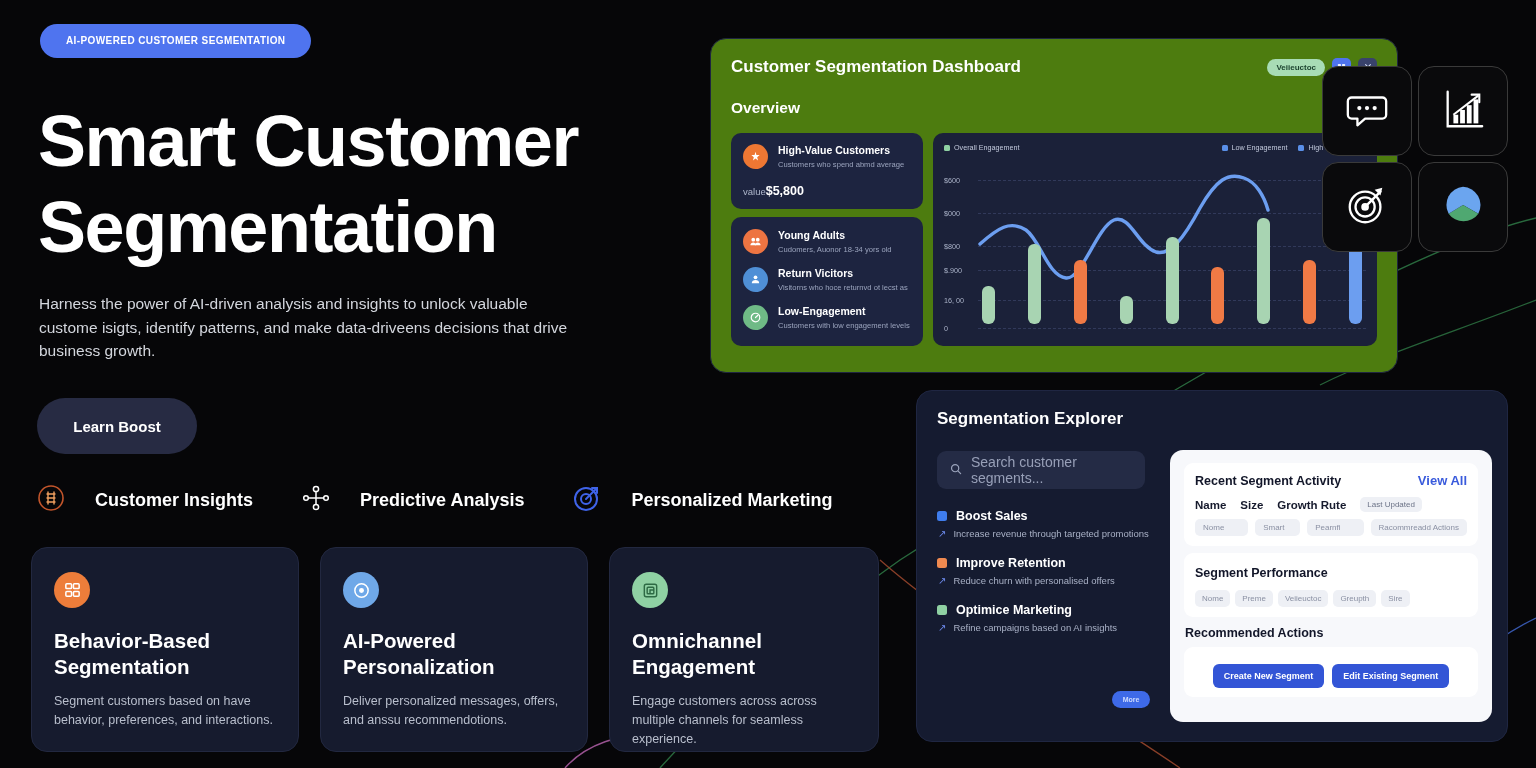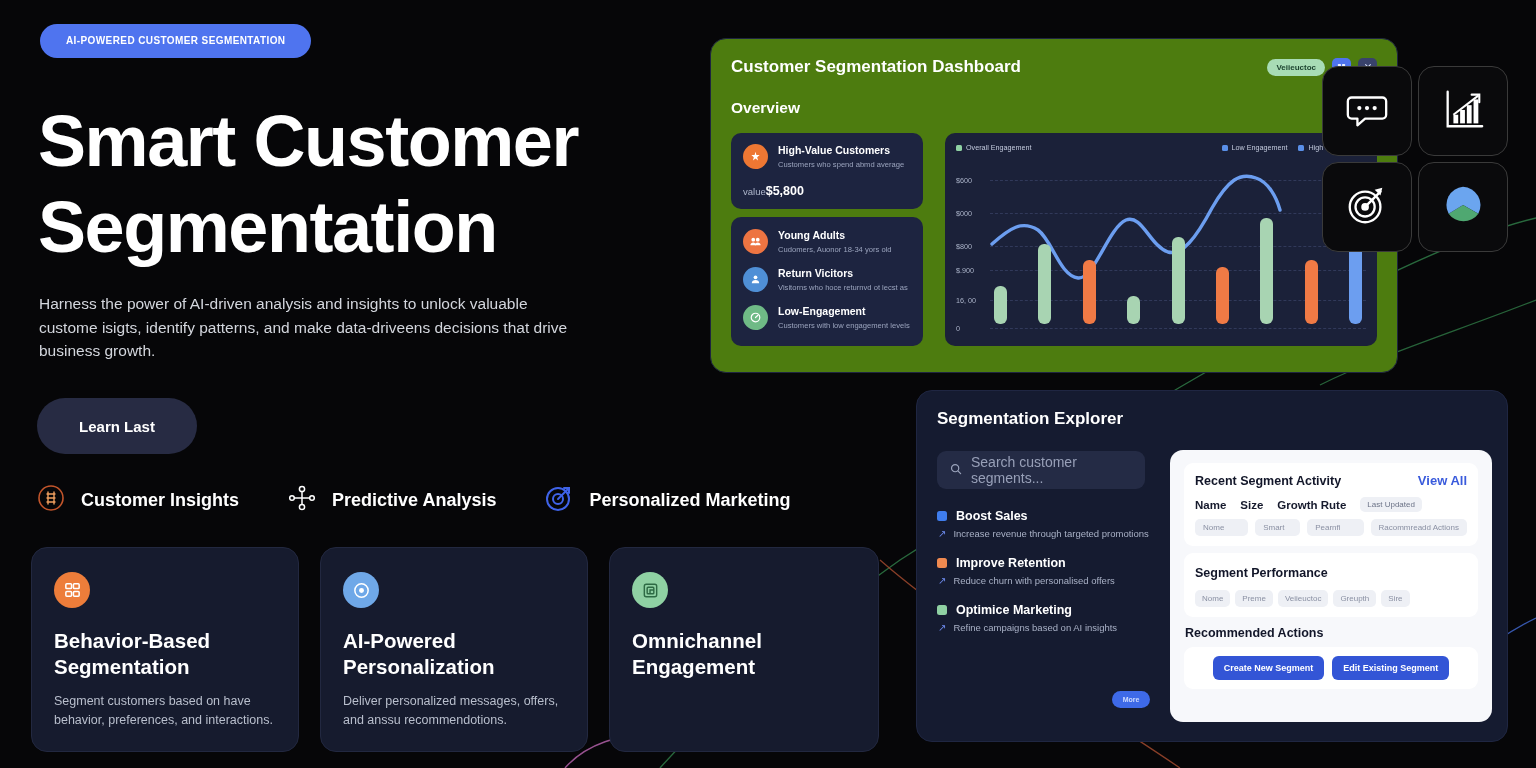--- a/index.html
+++ b/index.html
@@ -31,21 +31,21 @@
   }
   .learn-btn {
     position:absolute; left:37px; top:398px;
     width:160px; height:56px; border-radius:28px;
     background:#272b43; border:none; color:#fff;
     font-size:15px; font-weight:bold;
     font-family:"Liberation Sans", sans-serif;
     cursor:pointer;
   }
   .pill-row { position:absolute; left:36px; top:483px; display:flex; align-items:center; gap:0; }
-  .pill-item { display:flex; align-items:center; gap:15px; margin-right:48px; }
+  .pill-item { display:flex; align-items:center; gap:29px; margin-right:48px; }
   .pill-item .lbl { font-size:18px; font-weight:bold; color:#fff; white-space:nowrap; }
 
   
   .cards { position:absolute; left:31px; top:547px; display:flex; gap:21px; }
   .fcard {
     width:268px; height:205px; border-radius:16px;
     background:#161b2e; border:1px solid #222840;
     padding:24px 22px;
   }
   .fcard.wide { width:270px; }
@@ -68,21 +68,21 @@
   .dash-ctrls { display:flex; align-items:center; gap:7px; }
   .chip-green {
     background:#a8dcb5; color:#1d4430; border-radius:10px;
     font-size:8px; padding:4px 9px; font-weight:bold; filter: blur(0.35px);
   }
   .sqbtn { width:19px; height:19px; border-radius:5px; display:flex; align-items:center; justify-content:center; font-size:8px; color:#dde6ff; }
   .sqbtn.b1 { background:#4f74ef; }
   .sqbtn.b2 { background:#39426b; }
   .dash-over { font-size:15.5px; font-weight:bold; color:#fff; margin-top:22px; }
 
-  .dash-body { display:flex; gap:22px; margin-top:16px; }
+  .dash-body { display:flex; gap:10px; margin-top:16px; }
   .segcol { width:192px; display:flex; flex-direction:column; gap:8px; }
   .segcard { background:#1d2440; border-radius:10px; padding:11px 12px; }
   .segrow { display:flex; gap:10px; align-items:flex-start; }
   .segicon { width:25px; height:25px; border-radius:50%; flex:0 0 25px; display:flex; align-items:center; justify-content:center; }
   .segname { font-size:10.5px; font-weight:bold; color:#fff; line-height:13px; }
   .segdesc { font-size:7.6px; color:#9ba4bd; line-height:11px; margin-top:2px; filter: blur(0.3px); }
   .segvalrow { display:flex; align-items:baseline; margin-top:14px; }
   .segvallbl { font-size:9.5px; color:#aeb6cb; }
   .segval { font-size:12.5px; font-weight:bold; color:#fff; }
   .seglist { background:#1d2440; border-radius:10px; padding:12px; display:flex; flex-direction:column; gap:12px; flex:1; }
@@ -134,21 +134,21 @@
   .wp-head { display:flex; align-items:center; justify-content:space-between; }
   .wp-title { font-size:12.5px; font-weight:bold; color:#121629; }
   .viewall { font-size:13px; color:#3a5bdc; font-weight:bold; cursor:pointer; }
   .th-row { display:flex; align-items:center; gap:14px; margin-top:9px; }
   .th { font-size:11.5px; font-weight:bold; color:#161a2d; white-space:nowrap; }
   .th.muted { background:#eef0f5; color:#6c7387; border-radius:5px; padding:3px 7px; font-size:8px; font-weight:normal; filter: blur(0.3px); }
   .td-row { display:flex; gap:7px; margin-top:7px; }
   .td { background:#eef0f5; color:#8a90a3; border-radius:5px; padding:4px 8px; font-size:8px; filter: blur(0.3px); white-space:nowrap; }
   .perf-row { display:flex; gap:5px; margin-top:9px; }
   .perf { background:#eef0f5; color:#8a90a3; border-radius:5px; padding:4px 7px; font-size:8px; filter: blur(0.3px); white-space:nowrap; }
-  .act-btns { display:flex; gap:8px; margin-top:0; justify-content:center; }
+  .act-btns { display:flex; gap:8px; margin-top:8px; justify-content:center; }
   .act-btn {
     background:#3355d6; color:#fff; border:none; border-radius:6px;
     padding:7px 11px; font-size:9px; font-weight:bold; cursor:pointer;
     font-family:"Liberation Sans", sans-serif; filter: blur(0.2px);
   }
 
   
   .tiles { position:absolute; left:1322px; top:66px; display:grid; grid-template-columns:90px 90px; grid-gap:6px; }
   .tile { width:90px; height:90px; border-radius:16px; border:1px solid #3a3a3a; background:#0a0a0c; display:flex; align-items:center; justify-content:center; }
 </style>
@@ -161,21 +161,21 @@
     <path d="M 1536 218 C 1400 250 1150 400 900 560 C 800 630 720 700 660 768" fill="none" stroke="#2f7a46" stroke-width="1.4" opacity="0.85"></path>
     <path d="M 1536 300 C 1460 330 1380 355 1320 385" fill="none" stroke="#2f7a46" stroke-width="1.3" opacity="0.8"></path>
     <path d="M 880 560 C 960 630 1080 700 1180 768" fill="none" stroke="#a0492e" stroke-width="1.3" opacity="0.85"></path>
     <path d="M 1536 618 C 1490 640 1430 690 1390 740" fill="none" stroke="#3c5fbf" stroke-width="1.3" opacity="0.9"></path>
     <path d="M 565 768 C 585 745 620 732 660 735" fill="none" stroke="#a85ba0" stroke-width="1.4" opacity="0.9"></path>
   </svg>
 
   <div class="badge-pill">AI-POWERED CUSTOMER SEGMENTATION</div>
   <div class="hero-title">Smart Customer Segmentation</div>
   <div class="hero-sub">Harness the power of AI-driven analysis and insights to unlock valuable custome isigts, identify patterns, and make data-driveens decisions that drive business growth.</div>
-  <button class="learn-btn">Learn Last</button>
+  <button class="learn-btn">Learn Boost</button>
 
   <div class="pill-row">
     <div class="pill-item">
       <span>
         <svg width="30" height="30" viewBox="0 0 30 30">
           <circle cx="15" cy="15" r="12" fill="none" stroke="#c2552b" stroke-width="1.6"></circle>
           <g stroke="#f0a060" stroke-width="1.4" stroke-linecap="round">
             <path d="M11 11h8M11 15h8M11 19h8M12 9v12M18 9v12"></path>
           </g>
         </svg>
@@ -241,20 +241,21 @@
       <div class="ficon" style="background:#8fd1a3">
         <svg width="19" height="19" viewBox="0 0 20 20">
           <g fill="none" stroke="#2d6a44" stroke-width="1.5">
             <rect x="3.5" y="3.5" width="13" height="13" rx="2"></rect>
             <rect x="6.5" y="6.5" width="7" height="7" rx="1"></rect>
             <path d="M9.5 13.5v-4h4"></path>
           </g>
         </svg>
       </div>
       <h3>Omnichannel Engagement</h3>
+      <p>Engage customers across across multiple channels for seamless experience.</p>
     </div>
   </div>
 
   <div class="dash">
     <div class="dash-head">
       <div class="dash-title">Customer Segmentation Dashboard</div>
       <div class="dash-ctrls">
         <span class="chip-green">Veiieuctoc</span>
         <span class="sqbtn b1">
           <svg width="9" height="9" viewBox="0 0 10 10">

